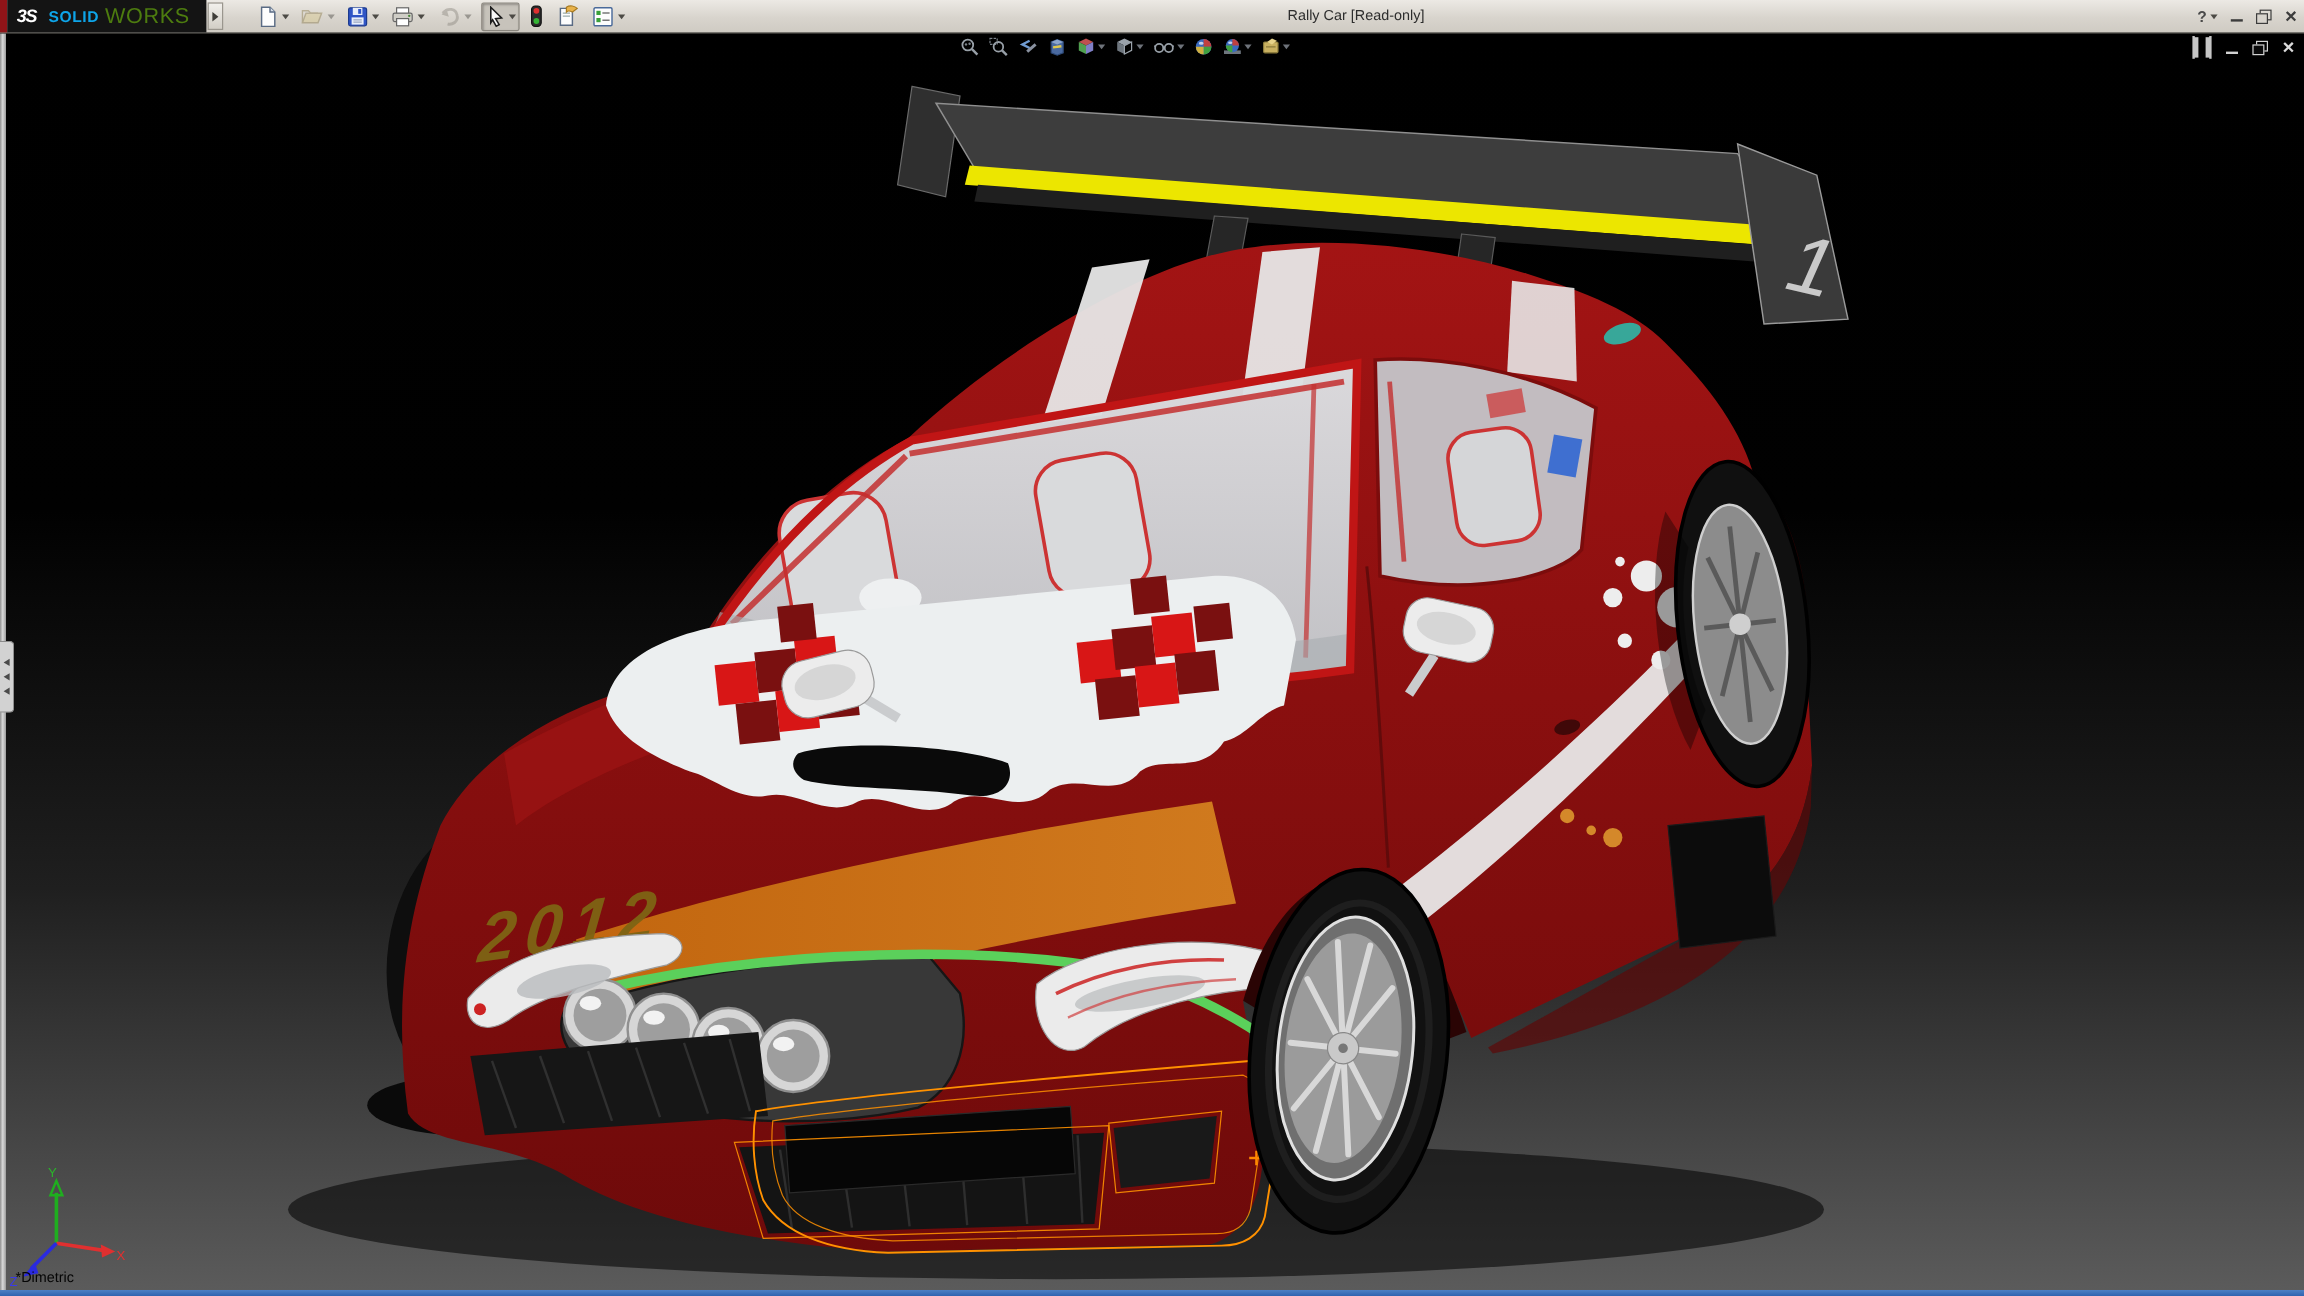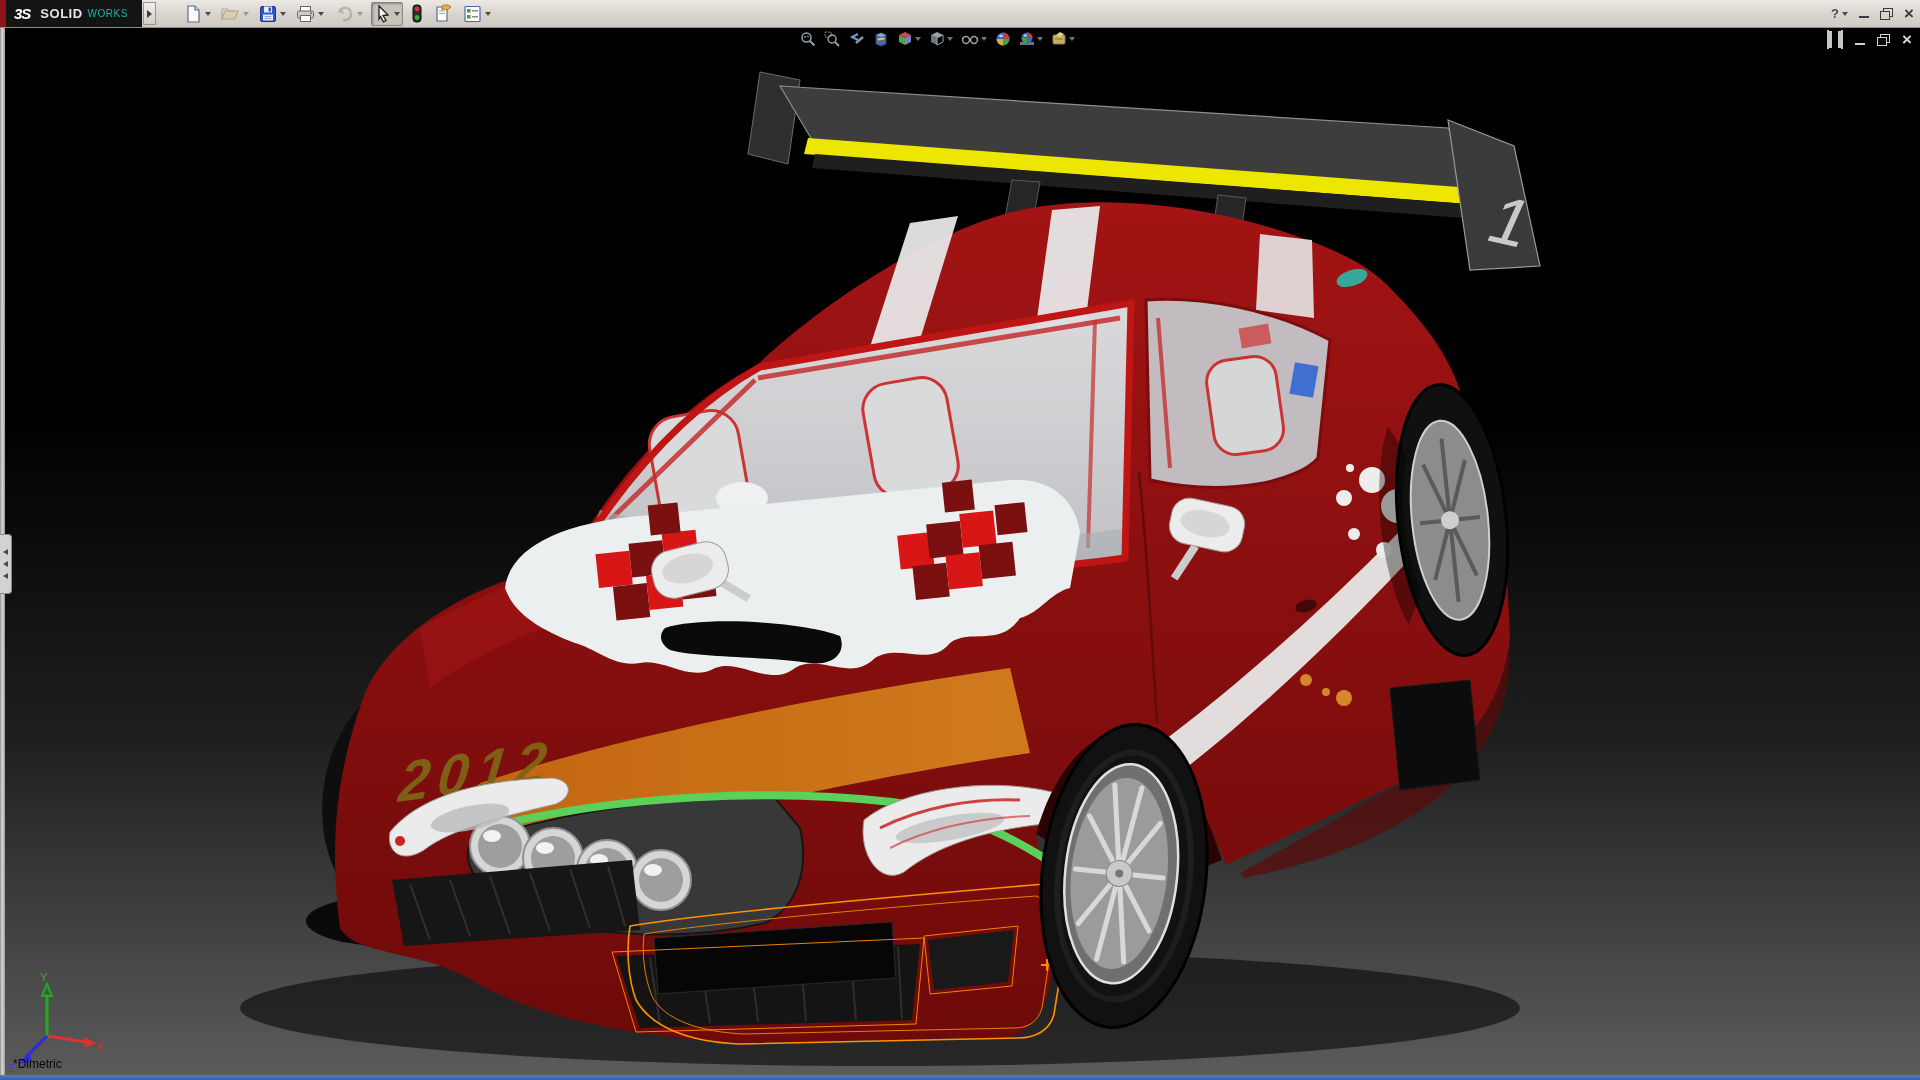--- a/index.html
+++ b/index.html
@@ -2,22 +2,22 @@
 <html><head>
 <meta charset="utf-8">
 <style>
   html,body{margin:0;padding:0;background:#000;}
   .app{position:relative;width:1920px;height:1080px;overflow:hidden;font-family:"Liberation Sans",sans-serif;-webkit-user-select:none;user-select:none;}
   
   .titlebar{position:absolute;left:0;top:0;width:1920px;height:27px;background:linear-gradient(180deg,#ece9e4 0%,#d8d4cd 55%,#cfcbc3 100%);border-bottom:1px solid #8e8b84;display:flex;align-items:center;}
   .brand-red{width:6px;height:27px;background:#8f1418;}
   .brand{height:27px;background:#141414;display:flex;align-items:center;padding:0 14px 0 8px;gap:10px;}
   .brand-glyph{color:#fff;font-size:15px;font-weight:bold;font-style:italic;letter-spacing:-1px;}
-  .brand-bold{color:#e5e5e5;font-size:13px;font-weight:bold;letter-spacing:.5px;}
-  .brand-light{color:#14b8a6;font-size:10px;letter-spacing:.5px;margin-left:-5px;}
+  .brand-bold{color:#0ea5e9;font-size:13px;font-weight:bold;letter-spacing:.5px;}
+  .brand-light{color:#4d7c0f;font-size:18px;letter-spacing:.5px;margin-left:-5px;}
   .logo-expander{width:13px;height:23px;margin:0 4px 0 1px;border:1px solid #9a968e;background:linear-gradient(180deg,#f2f0ec,#d2cec6);display:flex;align-items:center;justify-content:center;padding:0;}
   .tri-r{width:0;height:0;border-top:4px solid transparent;border-bottom:4px solid transparent;border-left:5px solid #3f3d39;}
   .tb{display:flex;align-items:center;margin-left:22px;gap:6px;}
   .tbtn{display:flex;align-items:center;border:none;background:transparent;padding:1px 2px;gap:3px;height:24px;}
   .tbtn svg{display:block;}
   .dd{width:0;height:0;border-left:3px solid transparent;border-right:3px solid transparent;border-top:4px solid #4c4a45;}
   .dis{opacity:.45;}
   .pressed{border:1px solid #8a867e;border-radius:2px;background:#c7c3bb;box-shadow:inset 1px 1px 2px rgba(0,0,0,.3);}
   .doc-title{position:absolute;left:480px;right:140px;top:0;height:27px;line-height:27px;text-align:center;font-size:12px;color:#2d2d2d;}
   .win-controls{position:absolute;right:6px;top:0;height:27px;display:flex;align-items:center;gap:11px;color:#3c3c3c;}
@@ -135,20 +135,21 @@
             <rect x="2" y="1.5" width="15" height="15" rx="1" fill="#fdfdfd" stroke="#4a6a9a" stroke-width="1.2"></rect>
             <rect x="4" y="4" width="3.5" height="3.5" fill="#3aa03a"></rect>
             <rect x="4" y="10" width="3.5" height="3.5" fill="#3aa03a"></rect>
             <line x1="9" y1="5.8" x2="15" y2="5.8" stroke="#777" stroke-width="1.3"></line>
             <line x1="9" y1="11.8" x2="15" y2="11.8" stroke="#777" stroke-width="1.3"></line>
           </svg>
         <span class="dd"></span>
       </button>
     </div>
 
+    <div class="doc-title">Rally Car [Read-only]</div>
 
     <div class="win-controls">
       <div class="help">
           <span>?</span>
           <span class="dd"></span>
         </div>
       <div>
           <span class="minbar"></span>
         </div>
       <div>

